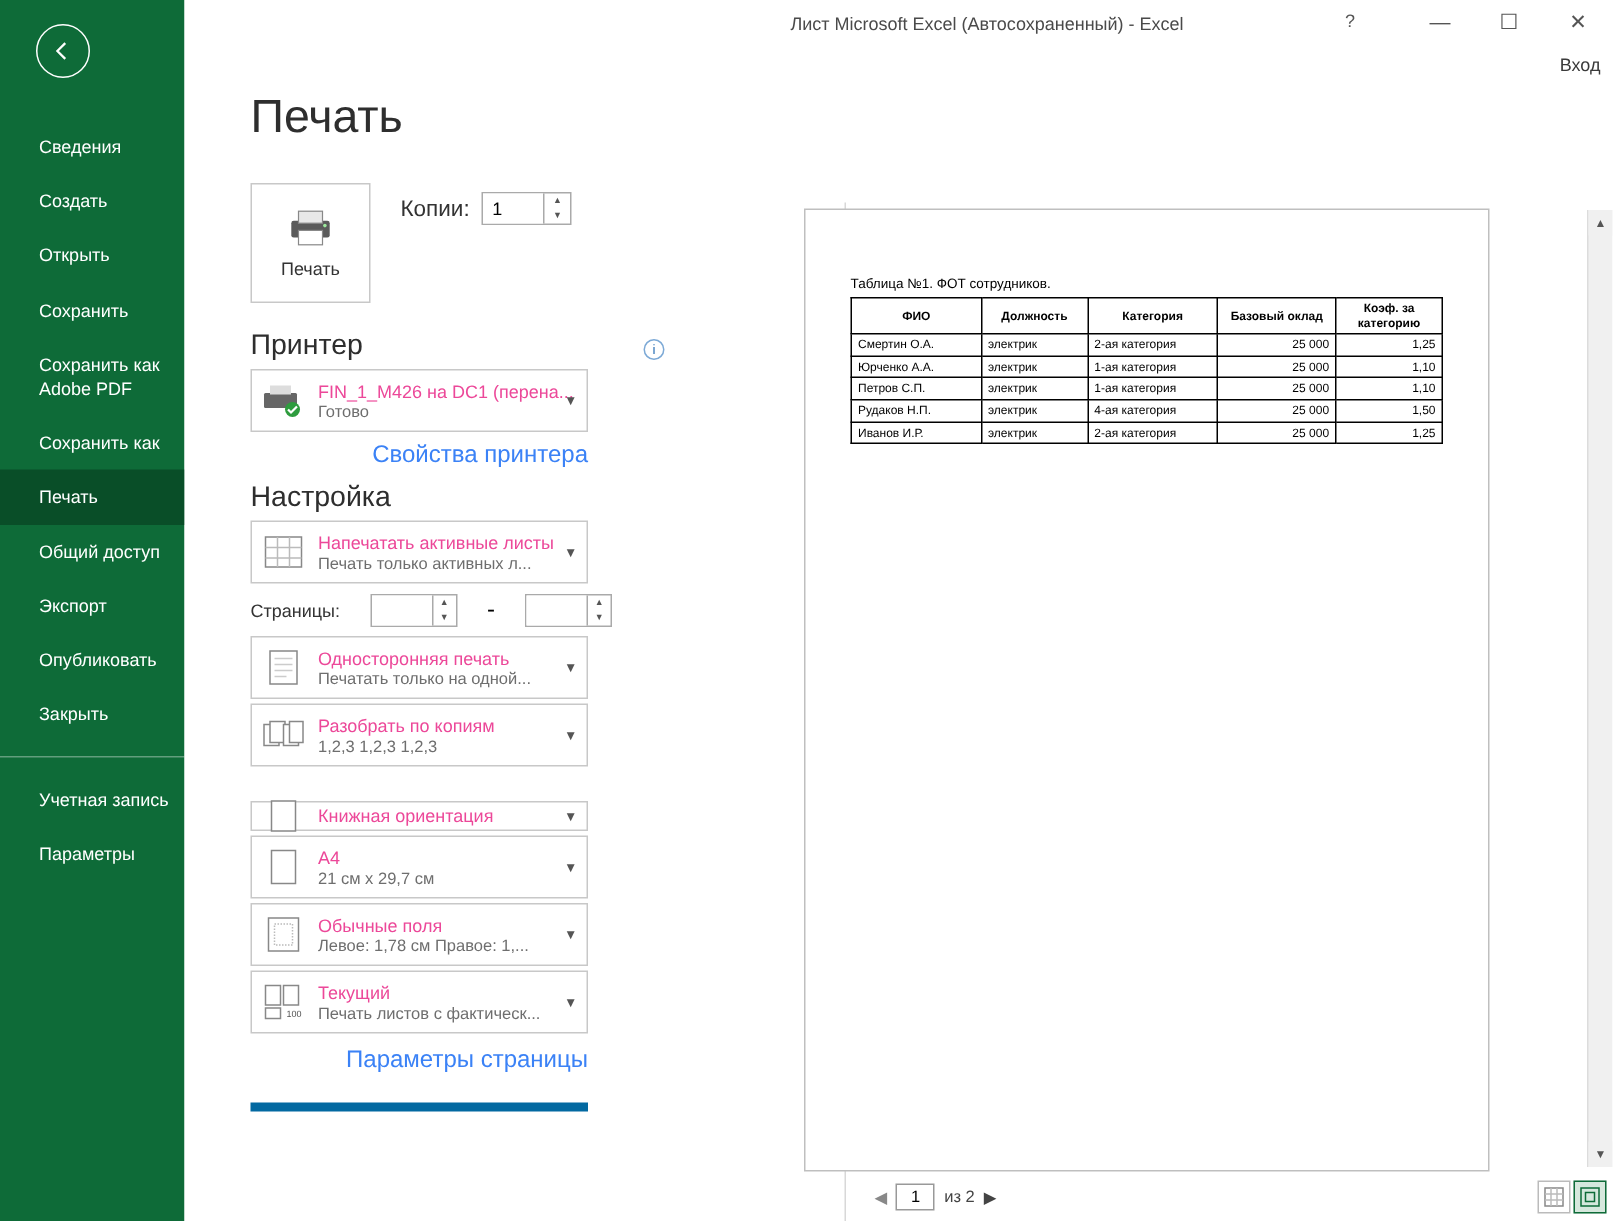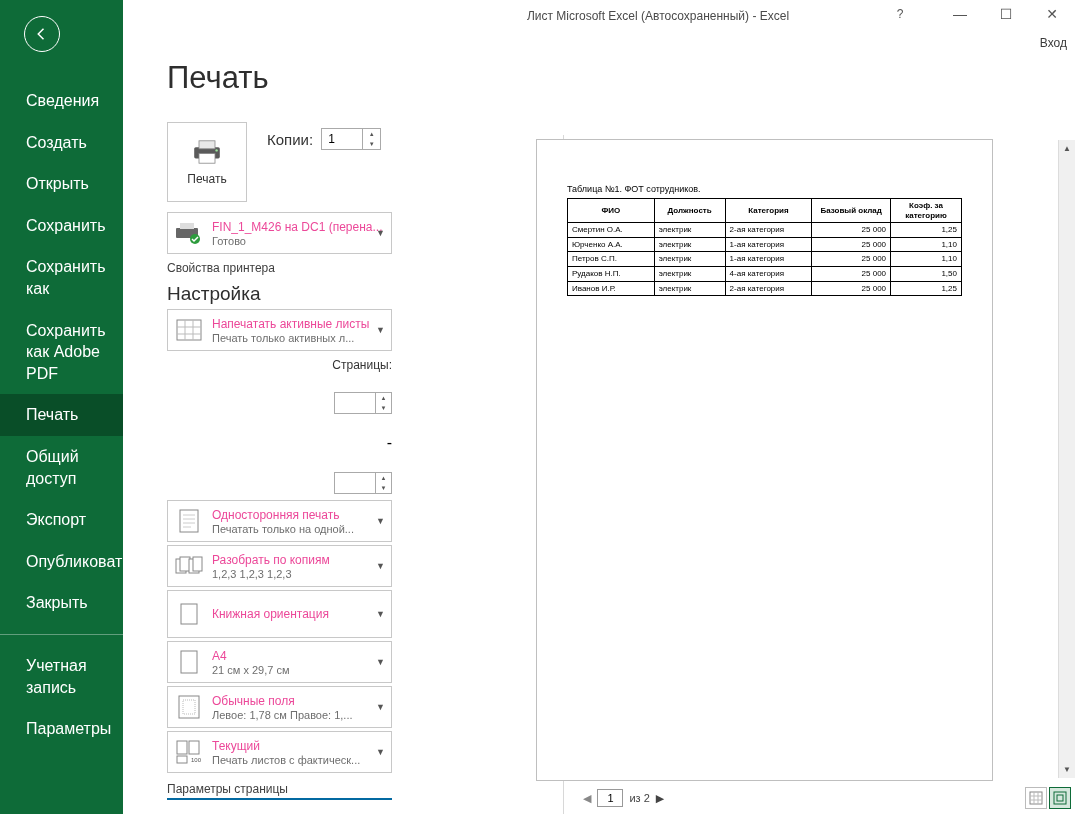--- a/index.html
+++ b/index.html
@@ -7,48 +7,48 @@
 .root { display: flex; height: 814px; position: relative; }
 .titlebar { position: absolute; top: 0; left: 118px; right: 0; height: 32px; display: flex; align-items: center; justify-content: center; color: #4a4a4a; font-size: 12px; background: #fff; }
 .winbtns { position: absolute; right: 0; top: 0; display: flex; }
 .winbtn { width: 46px; height: 28px; display: flex; align-items: center; justify-content: center; color: #555; font-size: 14px; cursor: default; }
 .helpbtn { position:absolute; right:160px; top:0; width:30px; height:28px; display:flex;align-items:center;justify-content:center;color:#555;font-size:12px;}
 .login { position: absolute; right: 8px; top: 36px; font-size: 12px; color: #3a3a3a; }
 .sidebar { width: 123px; background: #0e6b38; color: #fff; display: flex; flex-direction: column; padding-top: 16px; }
 .backbtn { width: 36px; height: 36px; border: 1.5px solid #fff; border-radius: 50%; margin-left: 24px; display: flex; align-items: center; justify-content: center; margin-bottom: 28px; }
 .backbtn svg { width: 18px; height: 18px; }
 .sidelist { display: flex; flex-direction: column; }
-.sideitem { padding: 10px 0 10px 26px; font-size: 16px; line-height: 1.35; cursor: default; }
+.sideitem { padding: 10px 0 10px 26px; font-size: 12px; line-height: 1.35; cursor: default; }
 .sideitem.active { background: #094e28; }
 .siderule { border-top: 1px solid rgba(255,255,255,0.35); margin: 10px 0; }
 .main { flex: 1; background: #fff; position: relative; display:flex; }
 .leftcol { width: 320px; padding: 60px 0 0 44px; display:flex; flex-direction:column; }
 .leftcol h1 { font-weight: 300; font-size: 31px; color: #2e2e2e; margin-bottom: 26px; }
 .printrow { display:flex; align-items:flex-start; gap:20px; margin-bottom:10px;}
 .printbtn { width:80px; height:80px; border:1px solid #c8c8c8; display:flex; flex-direction:column; align-items:center; justify-content:center; gap:6px;}
 .printbtn svg { width:32px; height:28px;}
 .printbtn span { font-size:12px; color:#333;}
 .copiesrow { display:flex; align-items:center; gap:8px; padding-top:6px;}
 .copiesrow label{font-size:15px;color:#333;}
 .spin { width:60px; height:22px; border:1px solid #aaa; display:flex; position:relative; background:#fff;}
 .spin input{border:none;width:40px;padding-left:6px;font-size:12px;outline:none;}
 .spinbtns{width:18px;border-left:1px solid #aaa;display:flex;flex-direction:column;}
 .spinb{flex:1;display:flex;align-items:center;justify-content:center;font-size:6px;color:#555;}
 .sectiontitle{font-size:19px;font-weight:400;color:#2e2e2e;margin-top:8px;margin-bottom:4px;position:relative;}
 .infoicon{position:absolute;right:0;top:6px;width:14px;height:14px;border:1px solid #7ca9d6;border-radius:50%;display:flex;align-items:center;justify-content:center;font-size:9px;color:#2a6fb5;}
 .ddrop{border:1px solid #c8c8c8;height:42px;width:225px;display:flex;align-items:center;padding:0 6px;gap:8px;position:relative;margin-bottom:3px;}
-.ddrop.short{height:48px;}
+.ddrop.short{height:20px;margin-top:20px;}
 .ddrop .icon{width:30px;height:30px;display:flex;align-items:center;justify-content:center;flex-shrink:0;}
 .ddrop .txt{flex:1;overflow:hidden;}
 .ddrop .txt .l1{font-size:12px;color:#ec4899;white-space:nowrap;overflow:hidden;text-overflow:ellipsis;}
 .ddrop .txt .l2{font-size:11px;color:#6e6e6e;white-space:nowrap;overflow:hidden;text-overflow:ellipsis;margin-top:1px;}
 .ddrop .caret{color:#555;font-size:9px;position:absolute;right:6px;top:50%;transform:translateY(-50%);}
-.linktxt{text-align:left;font-size:12px;color:#404040;width:225px;margin-top:4px;}
-.linktxt.underline{border-bottom:2px solid #0369a1;display:inline-block;float:right;margin-right:0;padding-bottom:2px;margin-top:6px;}
-.pagesrow{display:flex;align-items:flex-end;gap:20px;margin:4px 0 6px 0;width:225px;flex-direction:column;}
+.linktxt{text-align:right;font-size:16px;color:#3b82f6;width:225px;margin-top:4px;}
+.linktxt.underline{border-bottom:6px solid #0369a1;display:inline-block;float:right;margin-right:0;padding-bottom:19px;margin-top:6px;}
+.pagesrow{display:flex;align-items:center;gap:20px;margin:4px 0 6px 0;width:225px;}
 .pagesrow label{font-size:12px;color:#333;}
 .pagesrow .spin{width:58px;}
 .divider{position:absolute;left:440px;top:135px;bottom:0;border-left:1px solid #d8d8d8;}
 .preview-area{flex:1;position:relative;padding:58px 10px 10px 36px;}
 .scroll-track{position:absolute;right:0;top:140px;bottom:36px;width:17px;background:#f0f0f0;border-left:1px solid #dcdcdc;}
 .scroll-up,.scroll-down{height:17px;display:flex;align-items:center;justify-content:center;font-size:8px;color:#555;background:#f0f0f0;}
 .scroll-down{position:absolute;bottom:0;width:100%;}
 .page{width:455px;height:640px;margin:82px 0 0 58px;background:#fff;box-shadow:0 0 0 1px #bfbfbf;position:relative;}
 .page-inner{padding:44px 30px;}
 .tabletitle{font-size:9px;font-weight:normal;margin-bottom:4px;}
@@ -72,22 +72,22 @@
     <div class="backbtn">
       <svg viewBox="0 0 24 24" fill="none" stroke="#fff" stroke-width="2">
           <path d="M14 5l-7 7 7 7"></path>
         </svg>
     </div>
     <div class="sidelist" id="sidelist">
         <div class="sideitem">Сведения</div>
         <div class="sideitem">Создать</div>
         <div class="sideitem">Открыть</div>
         <div class="sideitem">Сохранить</div>
+        <div class="sideitem">Сохранить как Adobe PDF</div>
         <div class="sideitem">Сохранить как</div>
-        <div class="sideitem">Сохранить как Adobe PDF</div>
         <div class="sideitem active">Печать</div>
         <div class="sideitem">Общий доступ</div>
         <div class="sideitem">Экспорт</div>
         <div class="sideitem">Опубликовать</div>
         <div class="sideitem">Закрыть</div>
       </div>
     <div class="siderule"></div>
     <div class="sidelist" id="sidelist2">
         <div class="sideitem">Учетная запись</div>
         <div class="sideitem">Параметры</div>
@@ -124,20 +124,24 @@
           <div class="spin">
             <input value="1" style="">
             <div class="spinbtns">
                 <div class="spinb">▲</div>
                 <div class="spinb">▼</div>
               </div>
           </div>
         </div>
       </div>
 
+      <div class="sectiontitle">
+        <span>Принтер</span>
+        <span class="infoicon">i</span>
+      </div>
       <div class="ddrop">
         <div class="icon">
           <svg width="28" height="22" viewBox="0 0 28 22">
               <rect x="1" y="6" width="22" height="10" fill="#666" rx="1"></rect>
               <rect x="5" y="1" width="14" height="6" fill="#ddd"></rect>
               <circle cx="20" cy="17" r="5" fill="#2e9c3e"></circle>
               <path d="M17 17l2 2 4-4" stroke="#fff" stroke-width="1.5" fill="none"></path>
             </svg>
         </div>
         <div class="txt">

